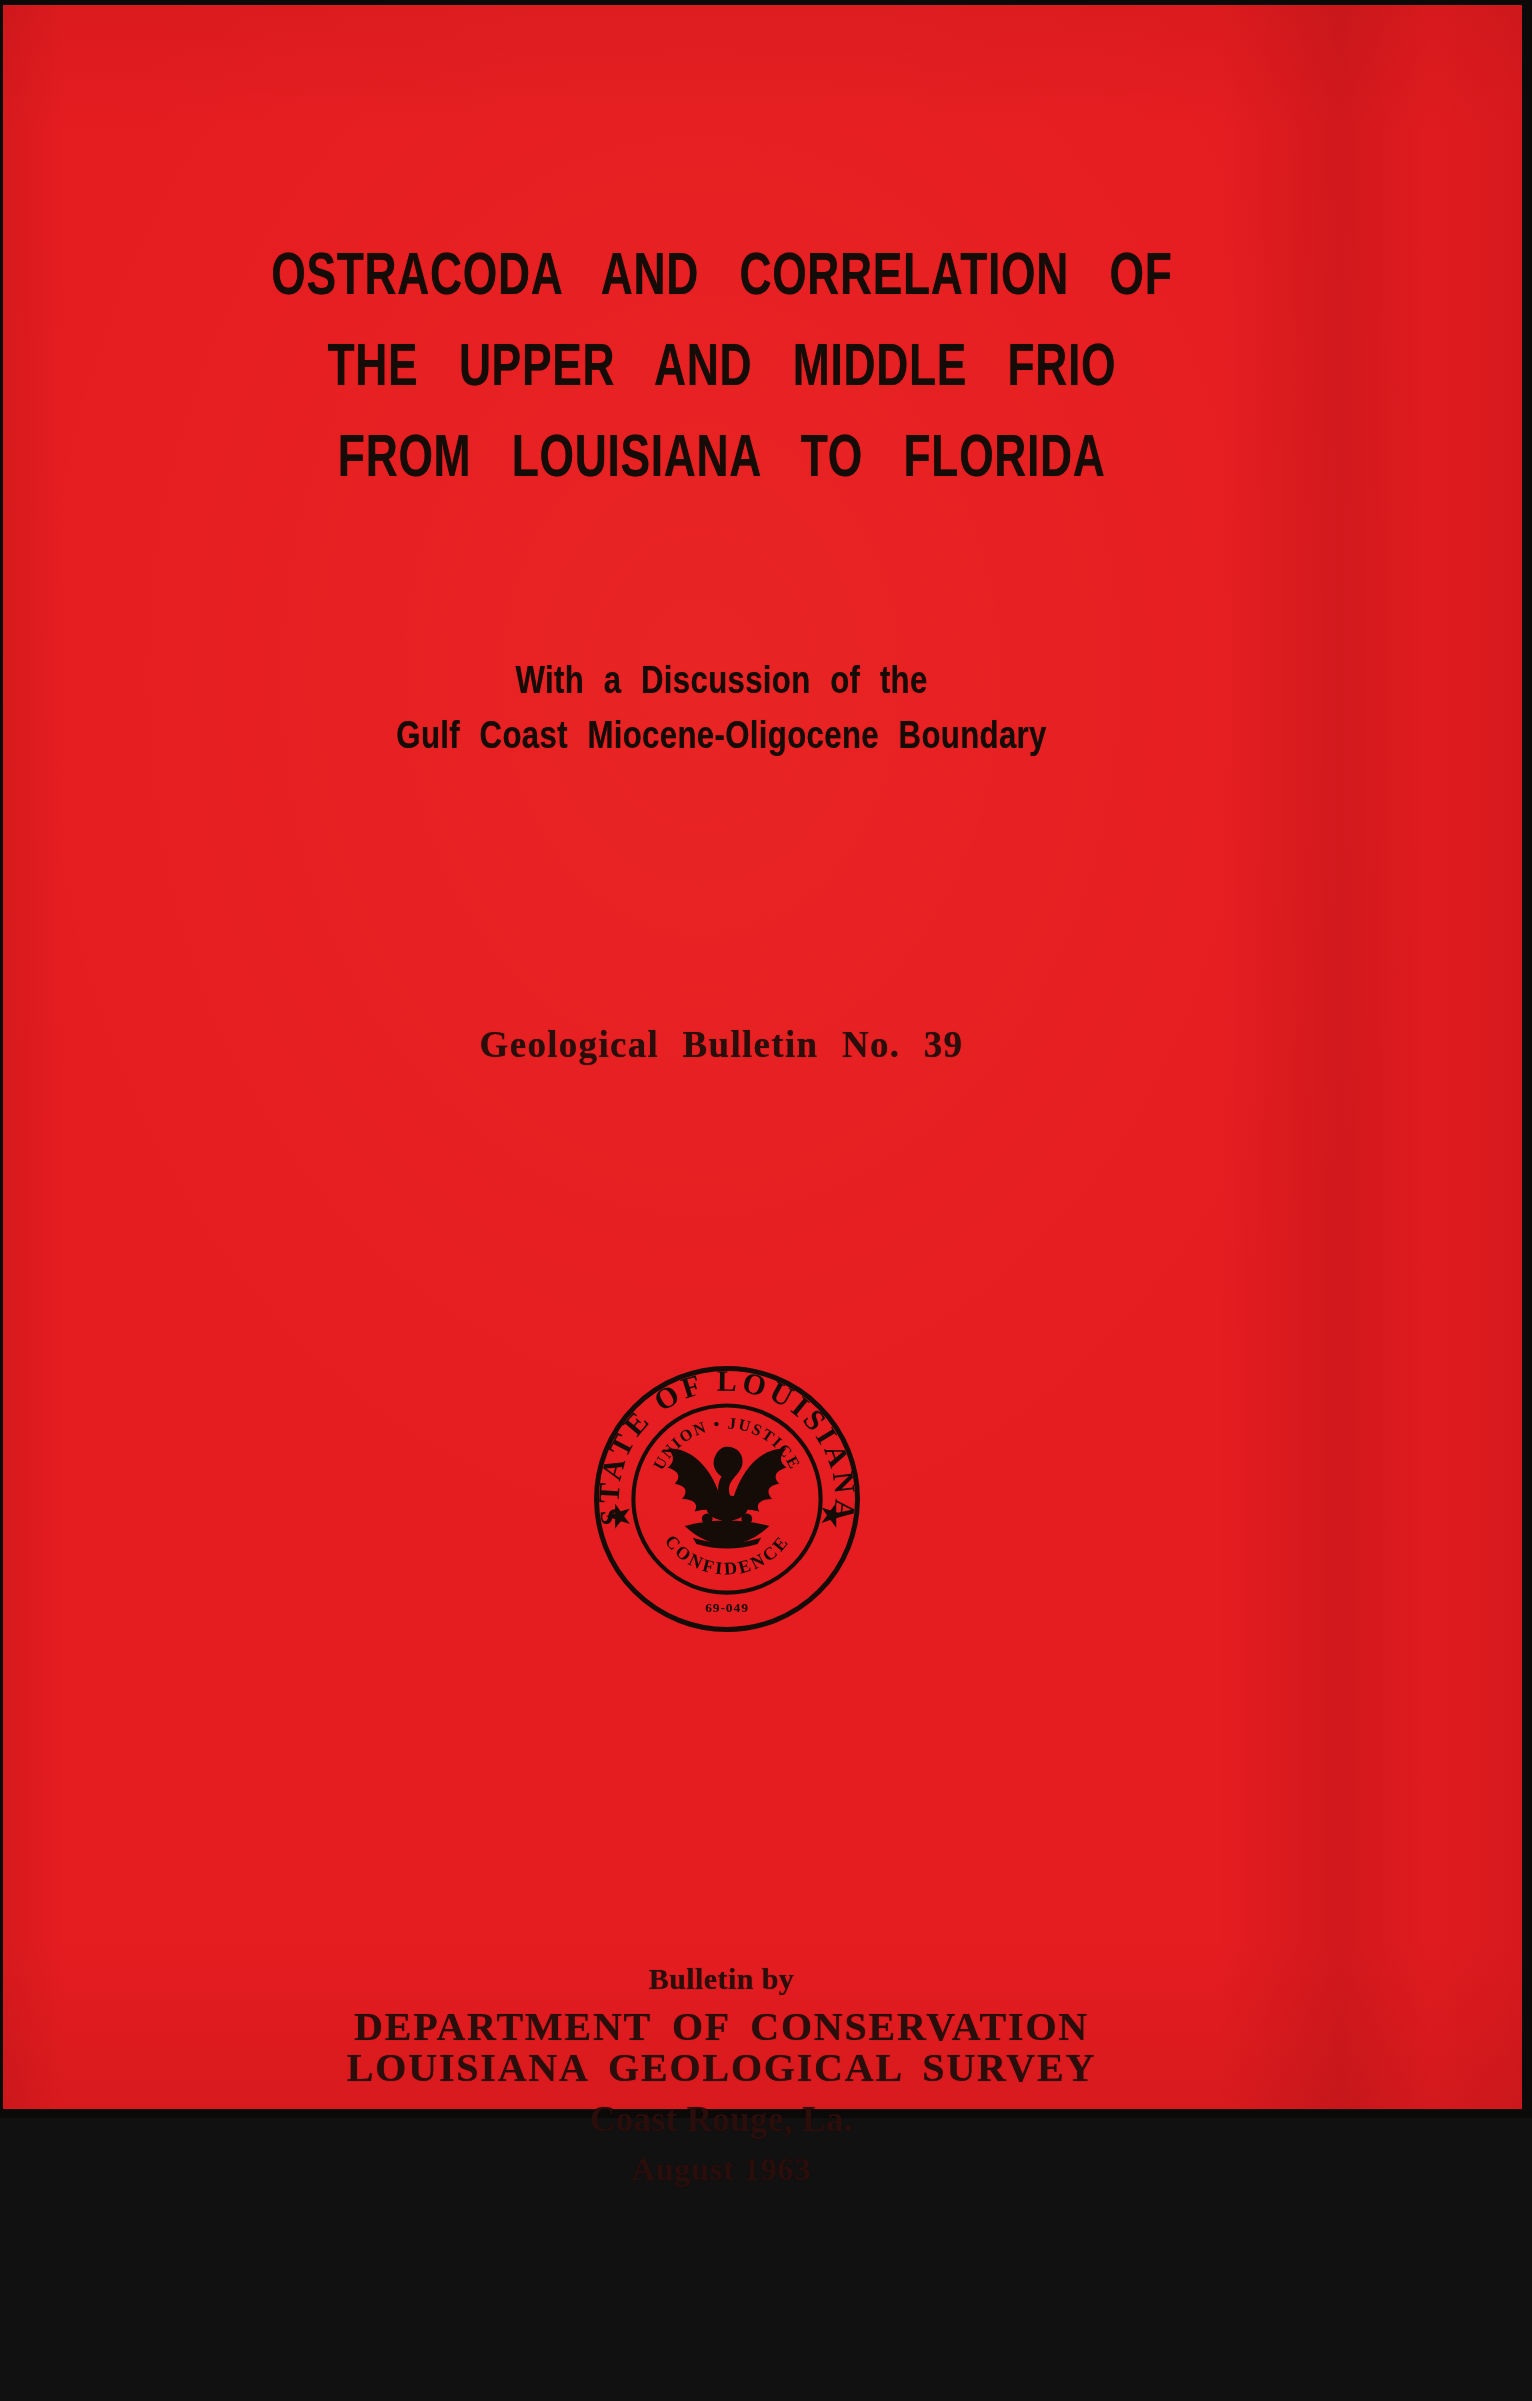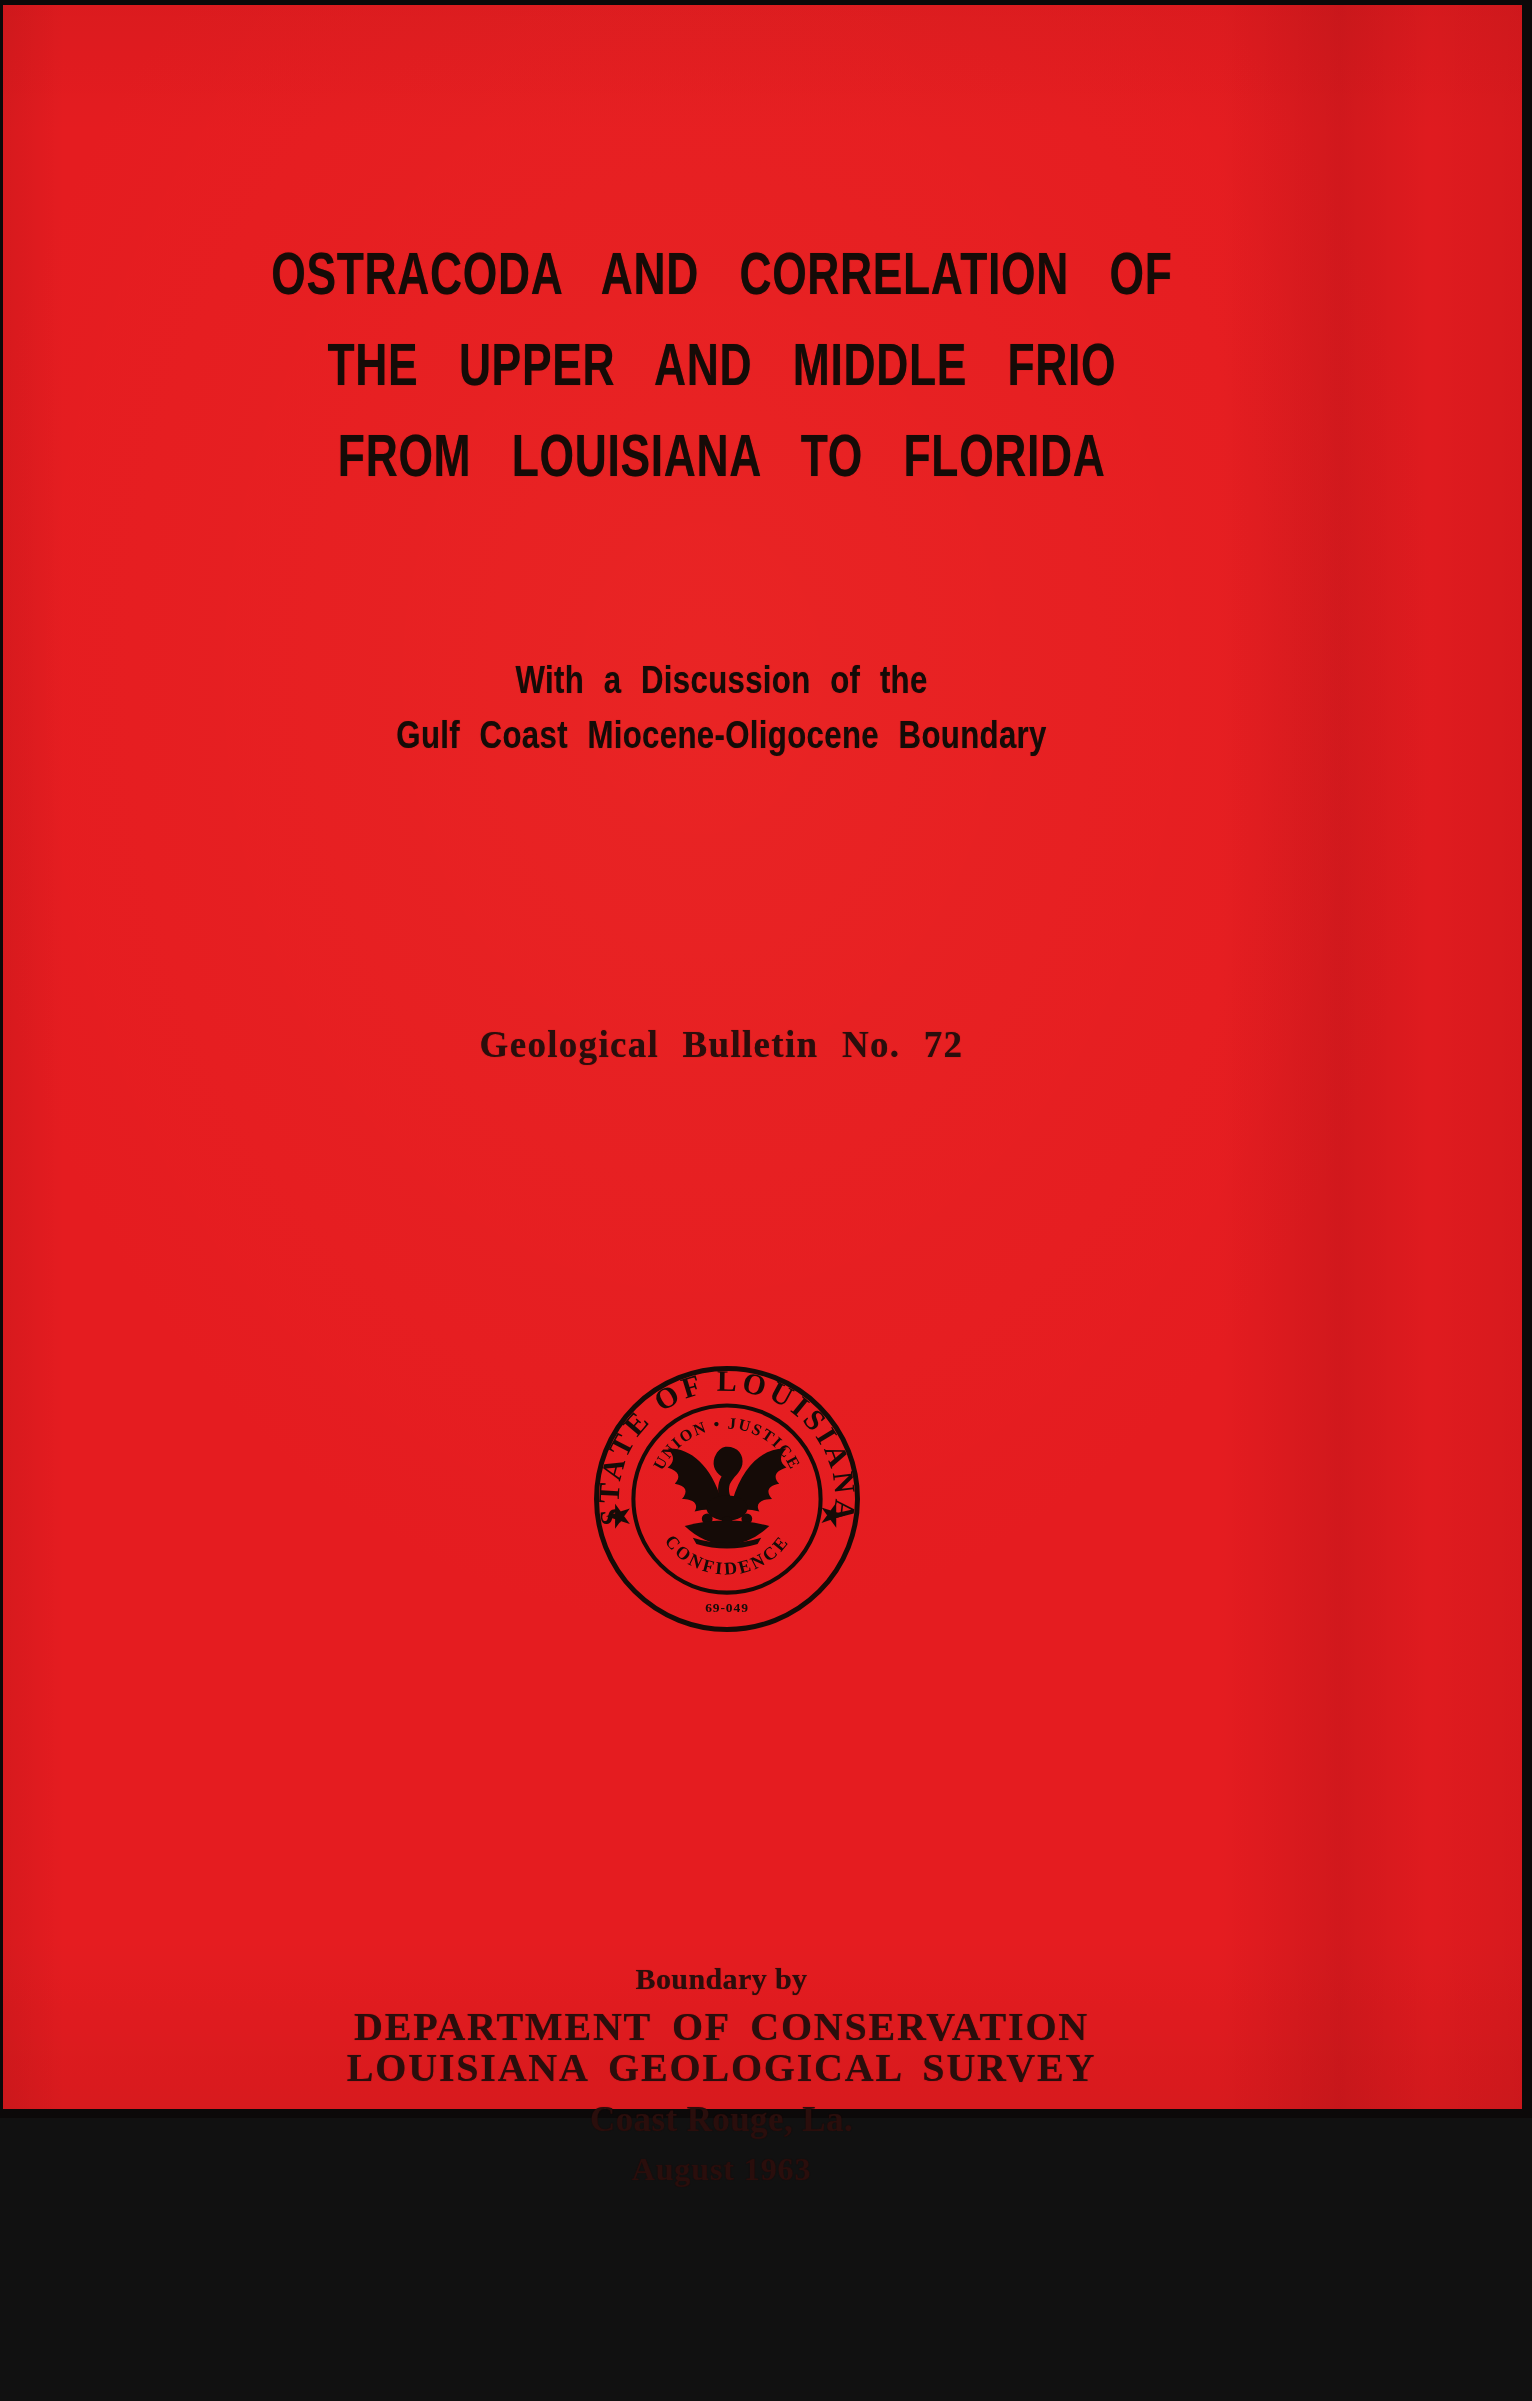--- a/index.html
+++ b/index.html
@@ -110,21 +110,21 @@
     <div><span class="condensed">THE UPPER AND MIDDLE FRIO</span></div>
     <div><span class="condensed">FROM LOUISIANA TO FLORIDA</span></div>
   </div>
 
   <div class="centered subtitle-block">
     <div><span class="condensed">With a Discussion of the</span></div>
     <div><span class="condensed">Gulf Coast Miocene-Oligocene Boundary</span></div>
   </div>
 
   <div class="centered bulletin-line">
-    <span>Geological Bulletin No. 72</span>
+    <span>Geological Bulletin No. 39</span>
   </div>
 
   <div class="seal-wrap">
     <svg viewBox="0 0 300 300" xmlns="http://www.w3.org/2000/svg">
       <defs>
         <path id="arcOuterTop" d="M 44.1 206.3 A 120 120 0 1 1 255.9 206.3" fill="none"></path>
         <path id="arcInnerTop" d="M 76.7 123.3 A 78 78 0 0 1 223.3 123.3" fill="none"></path>
         <path id="arcInnerBottom" d="M 75.2 188.1 A 84 84 0 0 0 224.8 188.1" fill="none"></path>
       </defs>
 
@@ -161,21 +161,21 @@
 
         <path d="M103,180 Q150,168 197,180 Q176,200 150,201 Q124,200 103,180 Z"></path>
         <path d="M112,193 Q150,205 188,193 L184,200 Q150,210 116,200 Z"></path>
       </g>
 
       <text class="seal-text" font-size="15" letter-spacing="1" x="150" y="276" text-anchor="middle">69-049</text>
     </svg>
   </div>
 
   <div class="centered serif-line published-by">
-    <span>Boundary by</span>
+    <span>Bulletin by</span>
   </div>
   <div class="centered serif-line dept-block">
     <div>DEPARTMENT OF CONSERVATION</div>
     <div>LOUISIANA GEOLOGICAL SURVEY</div>
   </div>
   <div class="centered serif-line city-line">
     <span>Coast Rouge, La.</span>
   </div>
   <div class="centered serif-line date-line">
     <span>August 1963</span>

